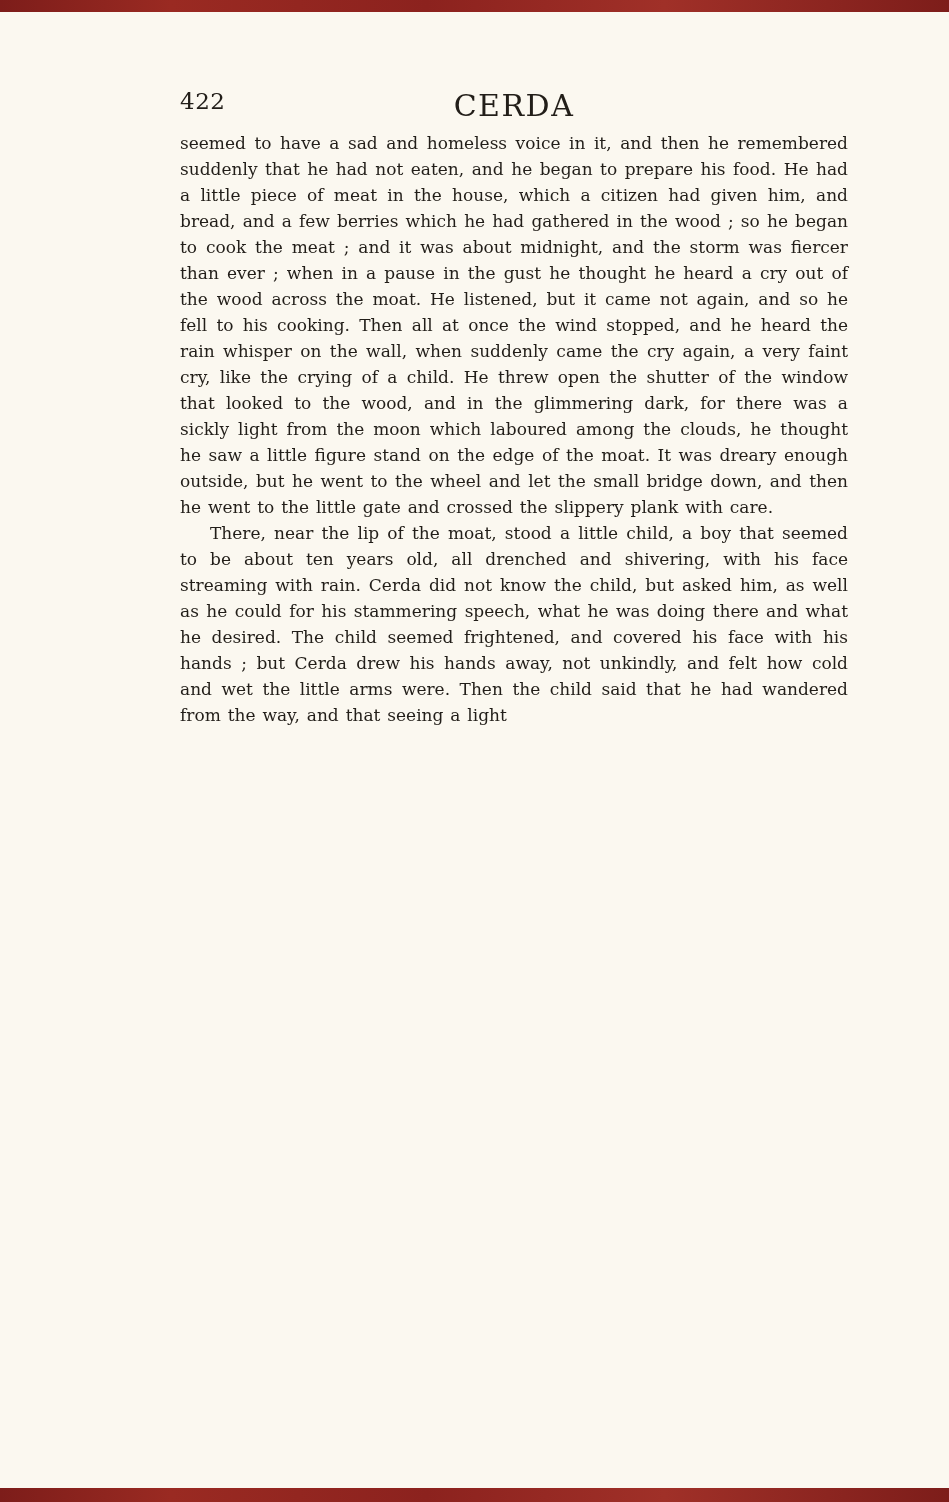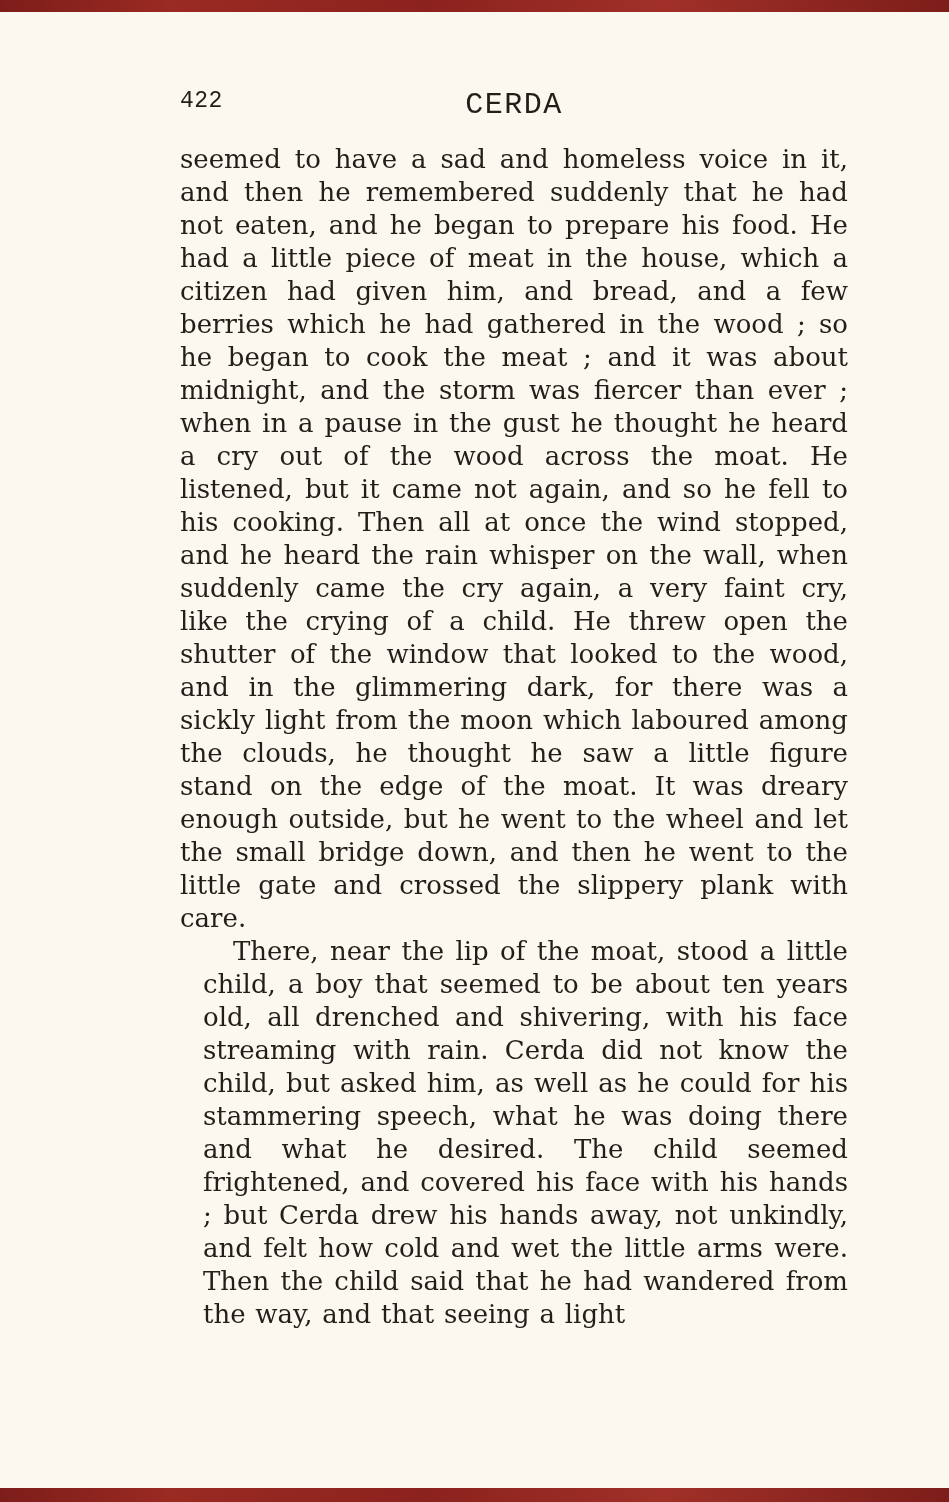--- a/index.html
+++ b/index.html
@@ -29,49 +29,47 @@
 
   .content {
     position: absolute;
     left: 180px;
     top: 88px;
     width: 668px;
   }
   .header-row {
     position: relative;
     height: 34px;
-    margin-bottom: 21px;
-    font-family: Liberation Mono, monospace;
+    margin-bottom: 8px;
   }
   .page-number {
     position: absolute;
     left: 0;
     top: 0;
     font-size: 23px;
     letter-spacing: 0.5px;
   }
   .running-title {
     position: absolute;
     left: 0;
     right: 0;
     top: 0;
     text-align: center;
     font-size: 30px;
     letter-spacing: 1.5px;
   }
   .body-text p {
     margin: 0;
-    font-size: 26px;
-    line-height: 33px;
+    font-size: 17px;
+    line-height: 26px;
     text-align: justify;
     word-spacing: 1.5px;
   }
   .body-text p.indented {
     text-indent: 30px;
-    margin-left: 23px;
   }
 </style>
 </head>
 <body>
 
 <div class="page">
 
   <div class="edge-bar top"></div>
 
   <div class="content">

